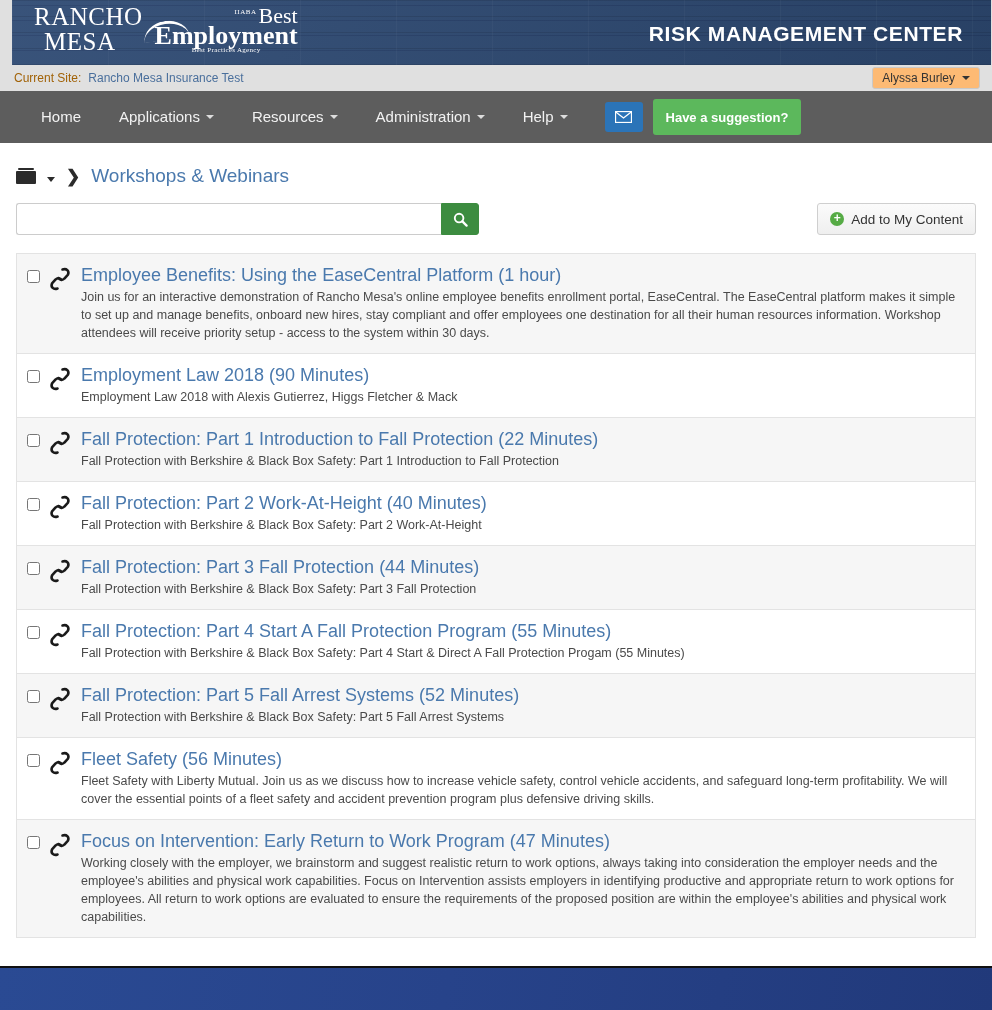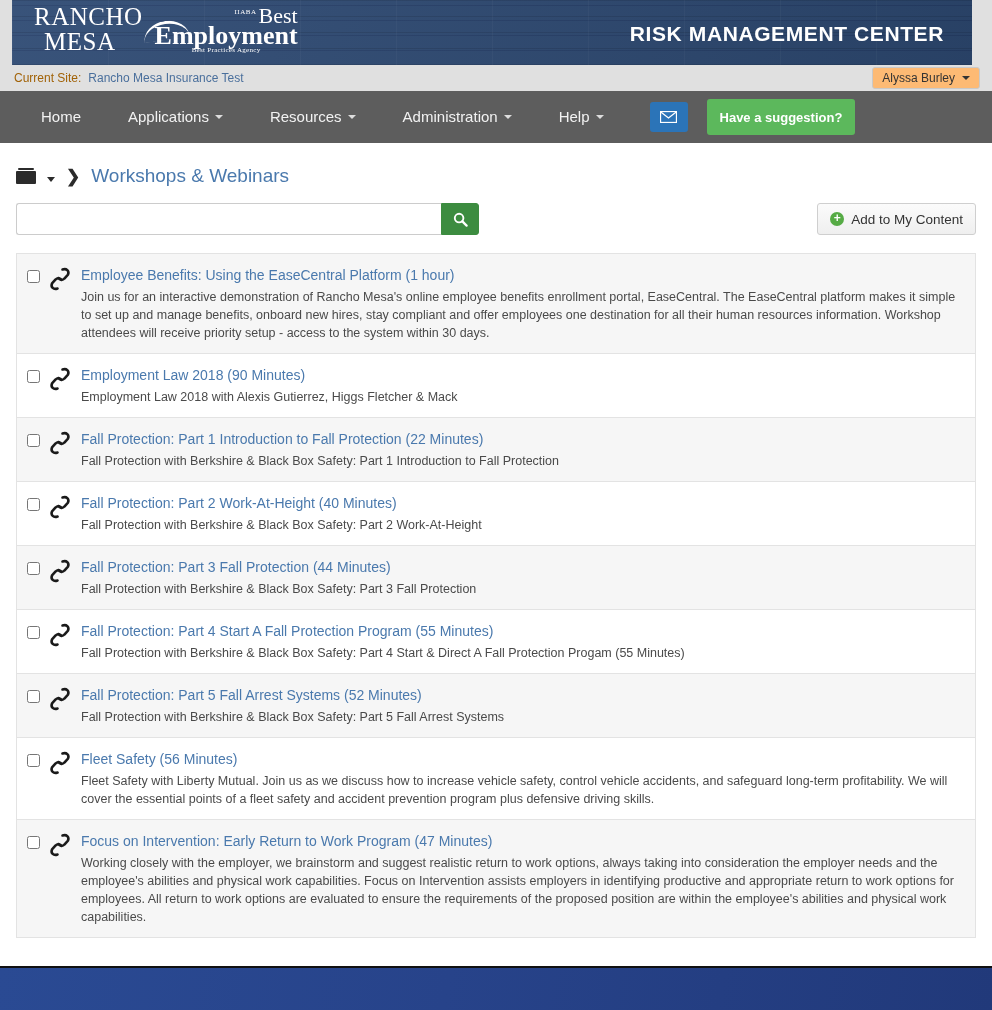--- a/index.html
+++ b/index.html
@@ -20,21 +20,21 @@
   
   .masthead {
     height: 65px;
     background: #e0e0e0;
     position: relative;
   }
   .masthead-banner {
     position: absolute;
     left: 12px;
     top: 0;
-    right: 20px;
+    right: 1px;
     height: 65px;
     background:
       linear-gradient(115deg, rgba(255,255,255,0.05) 0%, rgba(0,0,0,0.12) 100%),
       repeating-linear-gradient(0deg, #2e4a73 0px, #2e4a73 14px, #27406a 14px, #27406a 15px),
       #2b4670;
     overflow: hidden;
   }
   .brick-overlay {
     position: absolute;
     inset: 0;
@@ -152,21 +152,21 @@
     display: inline-block;
   }
 
   
   .navbar {
     height: 52px;
     background: #5d5d5d;
     display: flex;
     align-items: center;
     padding-left: 22px;
-    gap: 9px;
+    gap: 0;
   }
   .nav-item {
     color: #f2f2f2;
     font-size: 15px;
     padding: 0 19px;
     line-height: 52px;
     cursor: pointer;
     display: inline-flex;
     align-items: center;
     gap: 6px;
@@ -330,21 +330,21 @@
     flex: none;
     width: 24px;
     height: 26px;
     margin-right: 9px;
     margin-top: 2px;
     cursor: pointer;
   }
   .row-body { flex: 1; min-width: 0; }
   .row-title {
     color: #4a79ad;
-    font-size: 14px;
+    font-size: 18px;
     line-height: 22px;
     cursor: pointer;
     display: inline-block;
   }
   .row-desc {
     color: #4a4a4a;
     font-size: 12.5px;
     line-height: 18px;
     margin-top: 2px;
     padding-left: 0;

